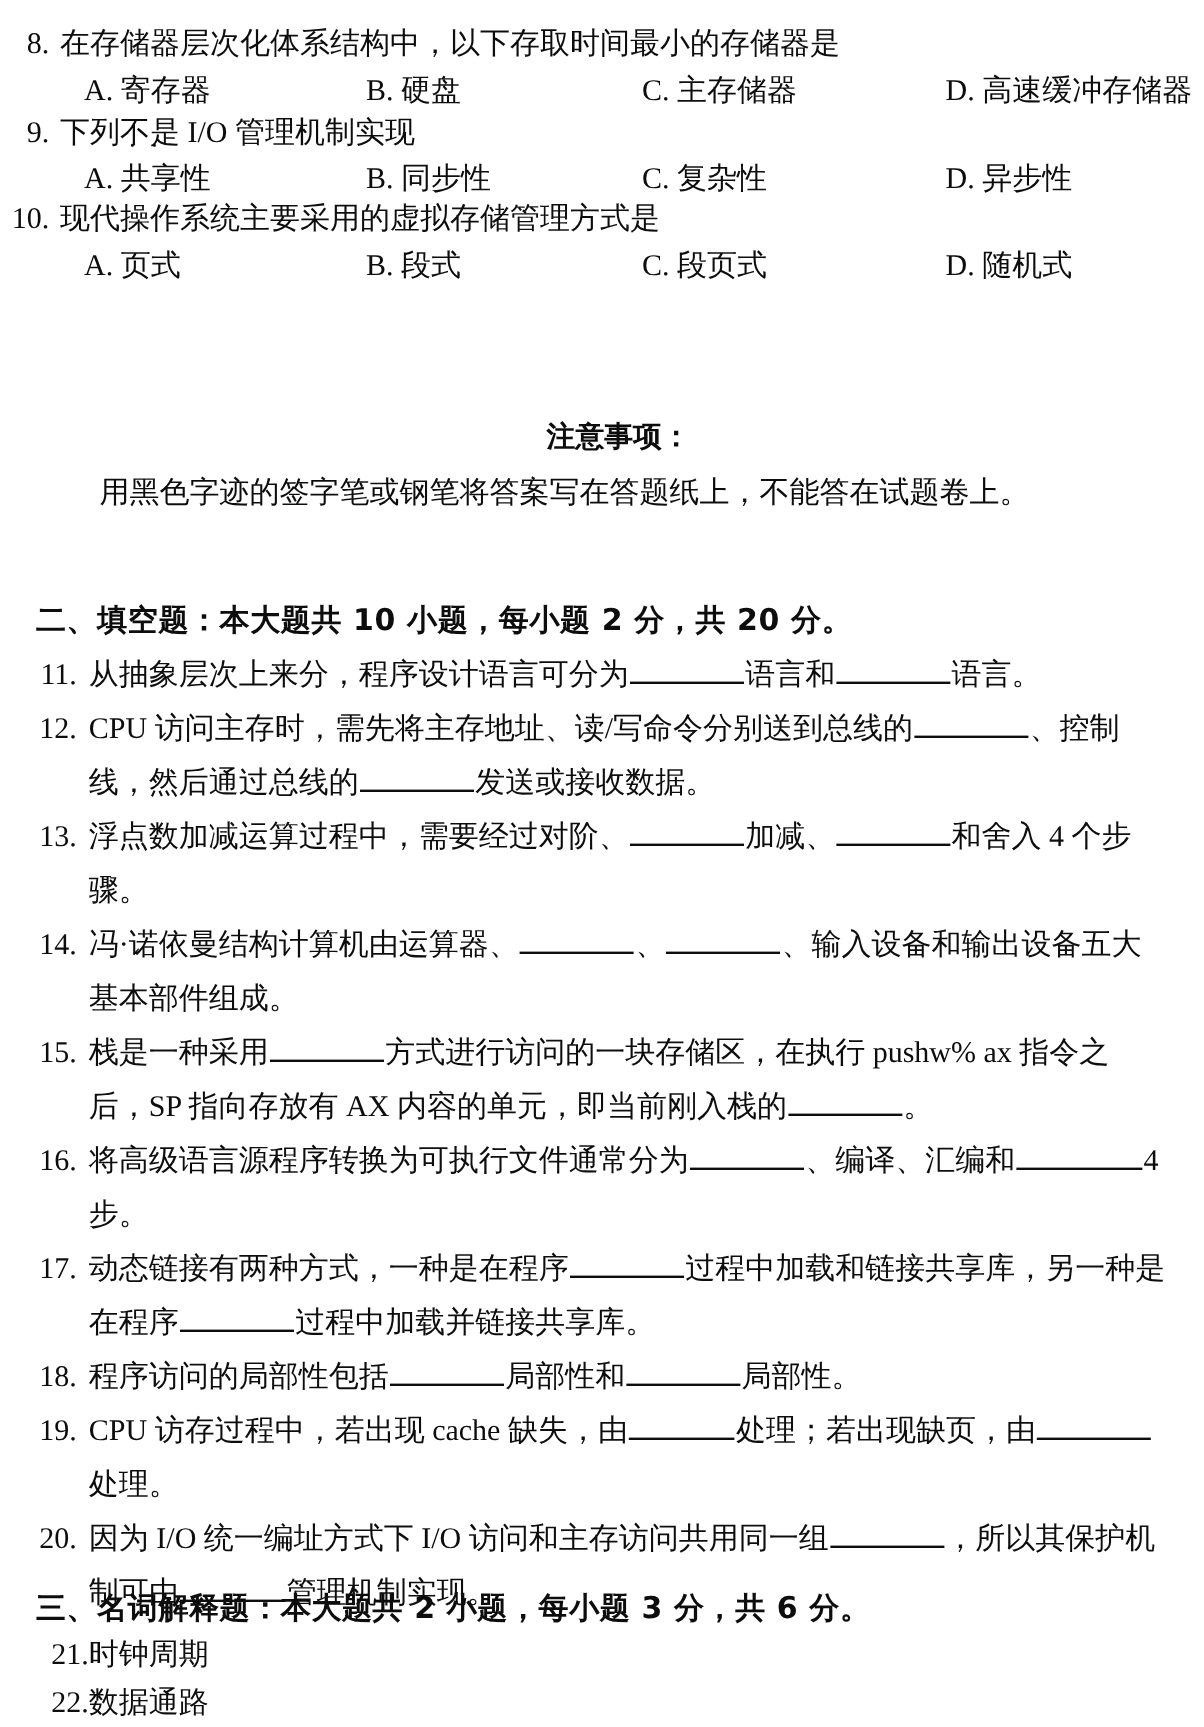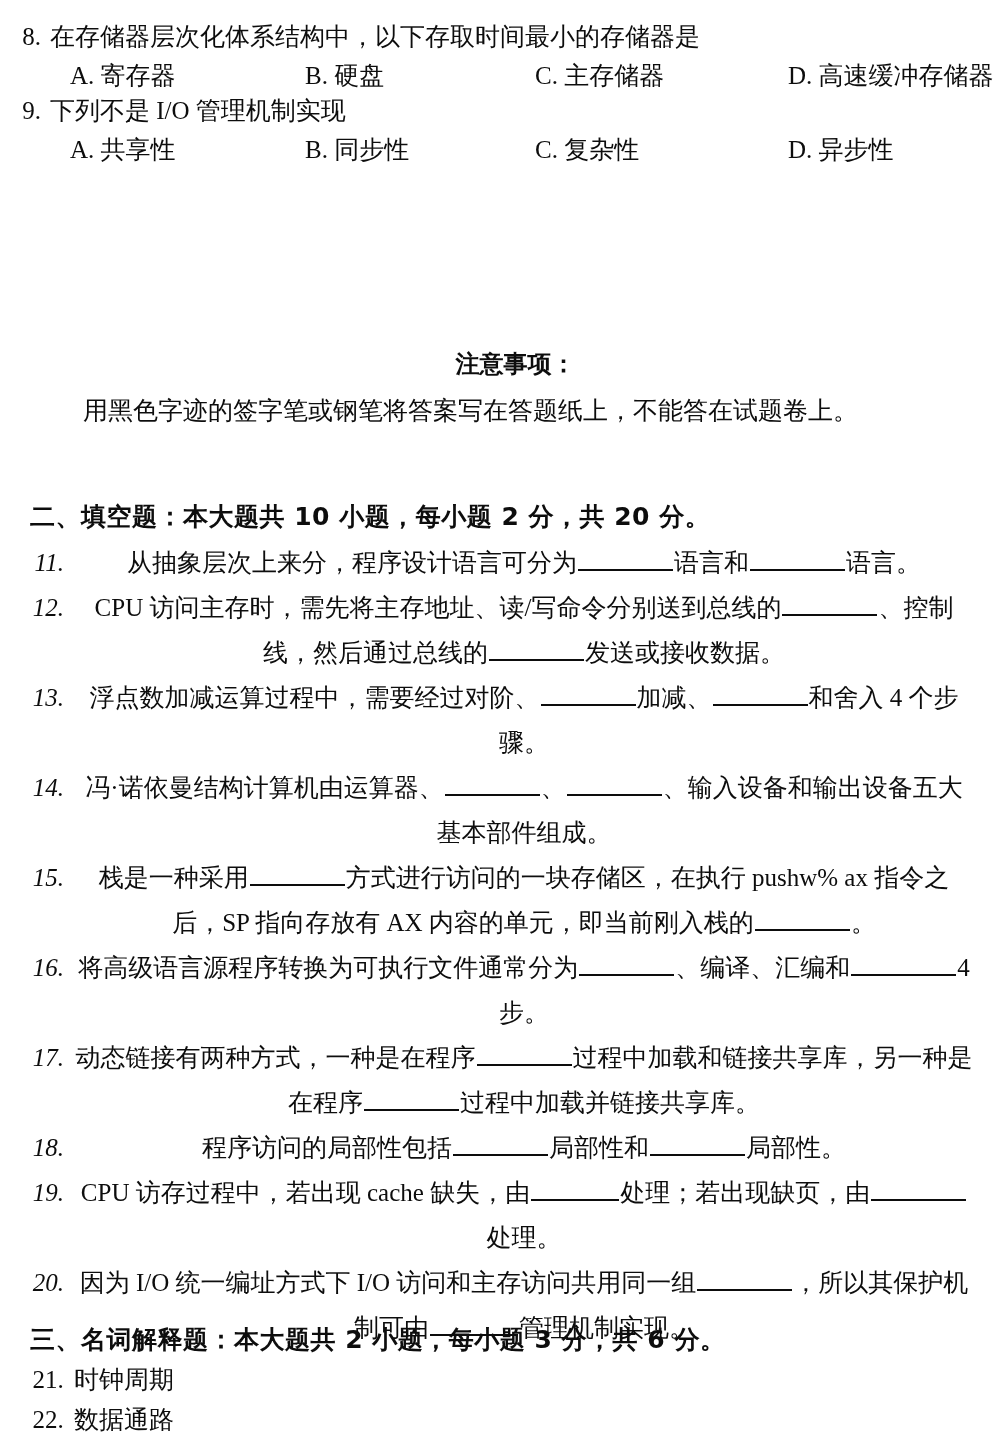--- a/index.html
+++ b/index.html
@@ -109,47 +109,45 @@
   .fib {
     display: flex;
     font-size: 25px;
     line-height: 45px;
   }
   .fib .q-num {
     width: 52px;
     flex: 0 0 52px;
     text-align: right;
     padding-right: 10px;
-    font-style: italic;
   }
   .fib .q-body {
     flex: 1 1 auto;
     padding-right: 29px;
-    text-align: center;
   }
   .blank {
     display: inline-block;
     border-bottom: 2px solid #0d0d0d;
     vertical-align: baseline;
     height: 22px;
     margin: 0 1px;
   }
   .blank-w95 { width: 95px; }
   .blank-w88 { width: 88px; }
   .blank-w105 { width: 105px; }
 
   .term-line {
     display: flex;
     font-size: 25px;
     line-height: 40px;
   }
   .term-line .q-num {
     width: 52px;
     flex: 0 0 52px;
-    text-align: center;
+    text-align: right;
     padding-right: 0;
   }
 
   
   .abs { position: absolute; left: 0; width: 1003px; }
 </style>
 </head>
 <body>
 
 <div class="page">
@@ -173,20 +171,32 @@
       <div class="q-text"><span>下列</span><span class="emph">不是</span><span> I/O 管理机制实现</span></div>
     </div>
     <div class="opt-row">
       <span class="opt opt-a">A. 共享性</span>
       <span class="opt opt-b">B. 同步性</span>
       <span class="opt opt-c">C. 复杂性</span>
       <span class="opt opt-d">D. 异步性</span>
     </div>
   </div>
 
+  <div class="abs" style="top:164px;">
+    <div class="q-line">
+      <div class="q-num">10.</div>
+      <div class="q-text">现代操作系统主要采用的虚拟存储管理方式是</div>
+    </div>
+    <div class="opt-row">
+      <span class="opt opt-a">A. 页式</span>
+      <span class="opt opt-b">B. 段式</span>
+      <span class="opt opt-c">C. 段页式</span>
+      <span class="opt opt-d">D. 随机式</span>
+    </div>
+  </div>
 
 
   <div class="abs" style="top:348px; padding-left:28px; width:975px;text-align:center;">
     <div class="notice-title">注意事项：</div>
   </div>
   <div class="abs" style="top:390px; padding-left:28px; width:975px;">
     <div class="notice-body">用黑色字迹的签字笔或钢笔将答案写在答题纸上，不能答在试题卷上。</div>
   </div>
 
   <div class="abs" style="top:500px; padding-left:30px; width:975px;">

